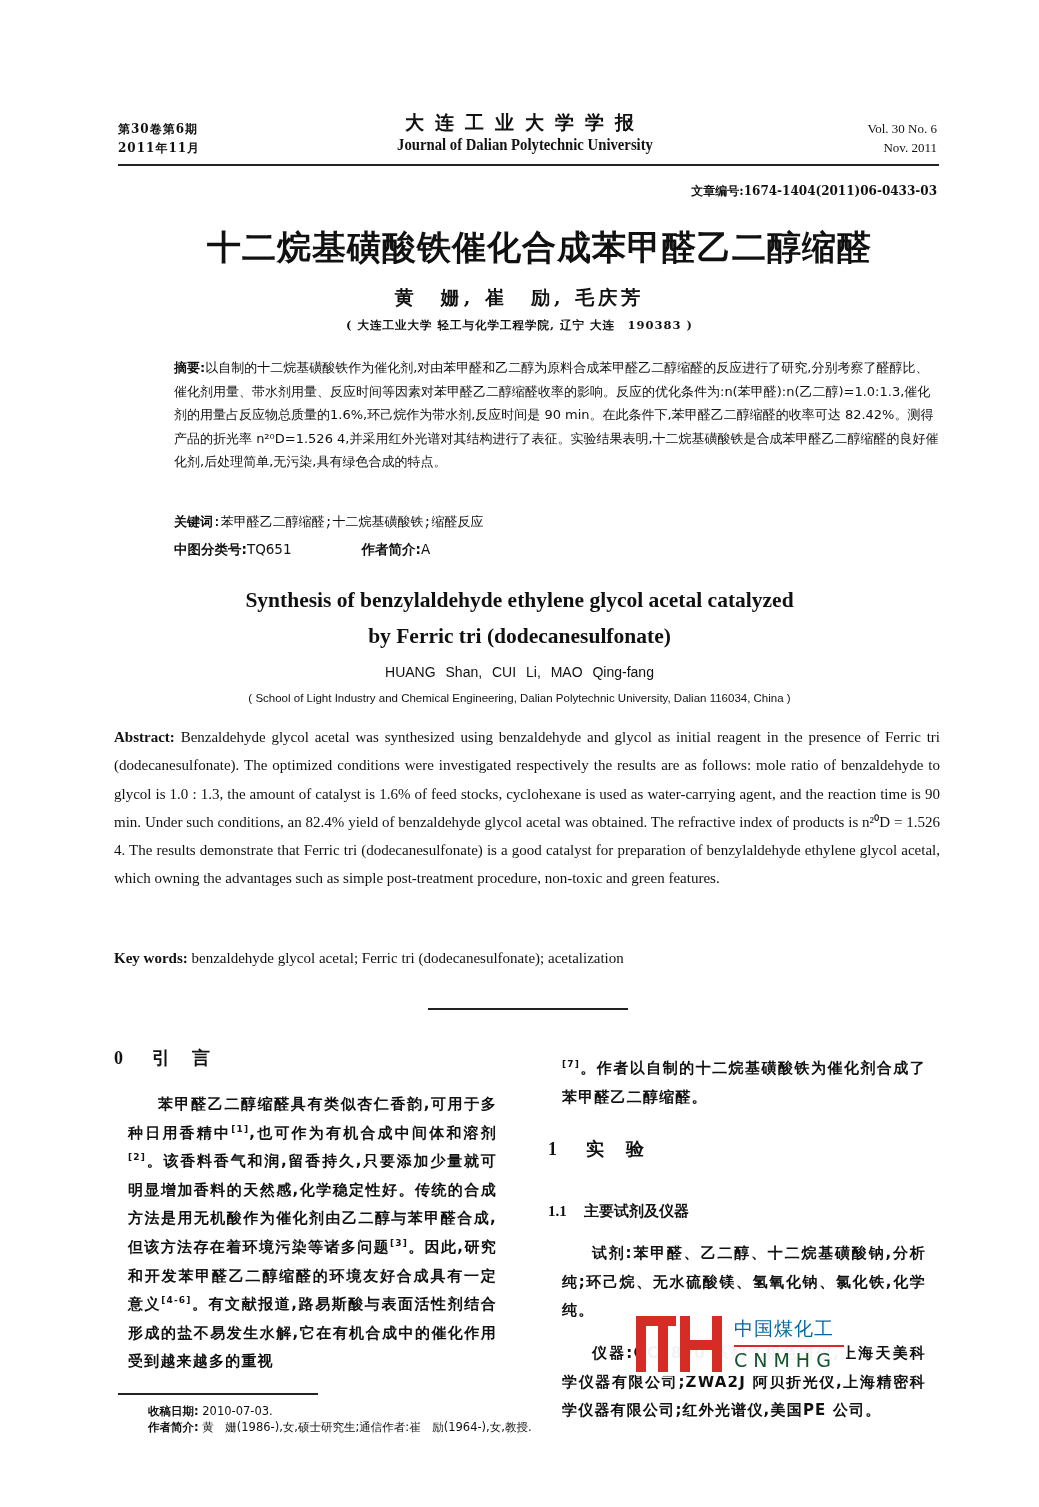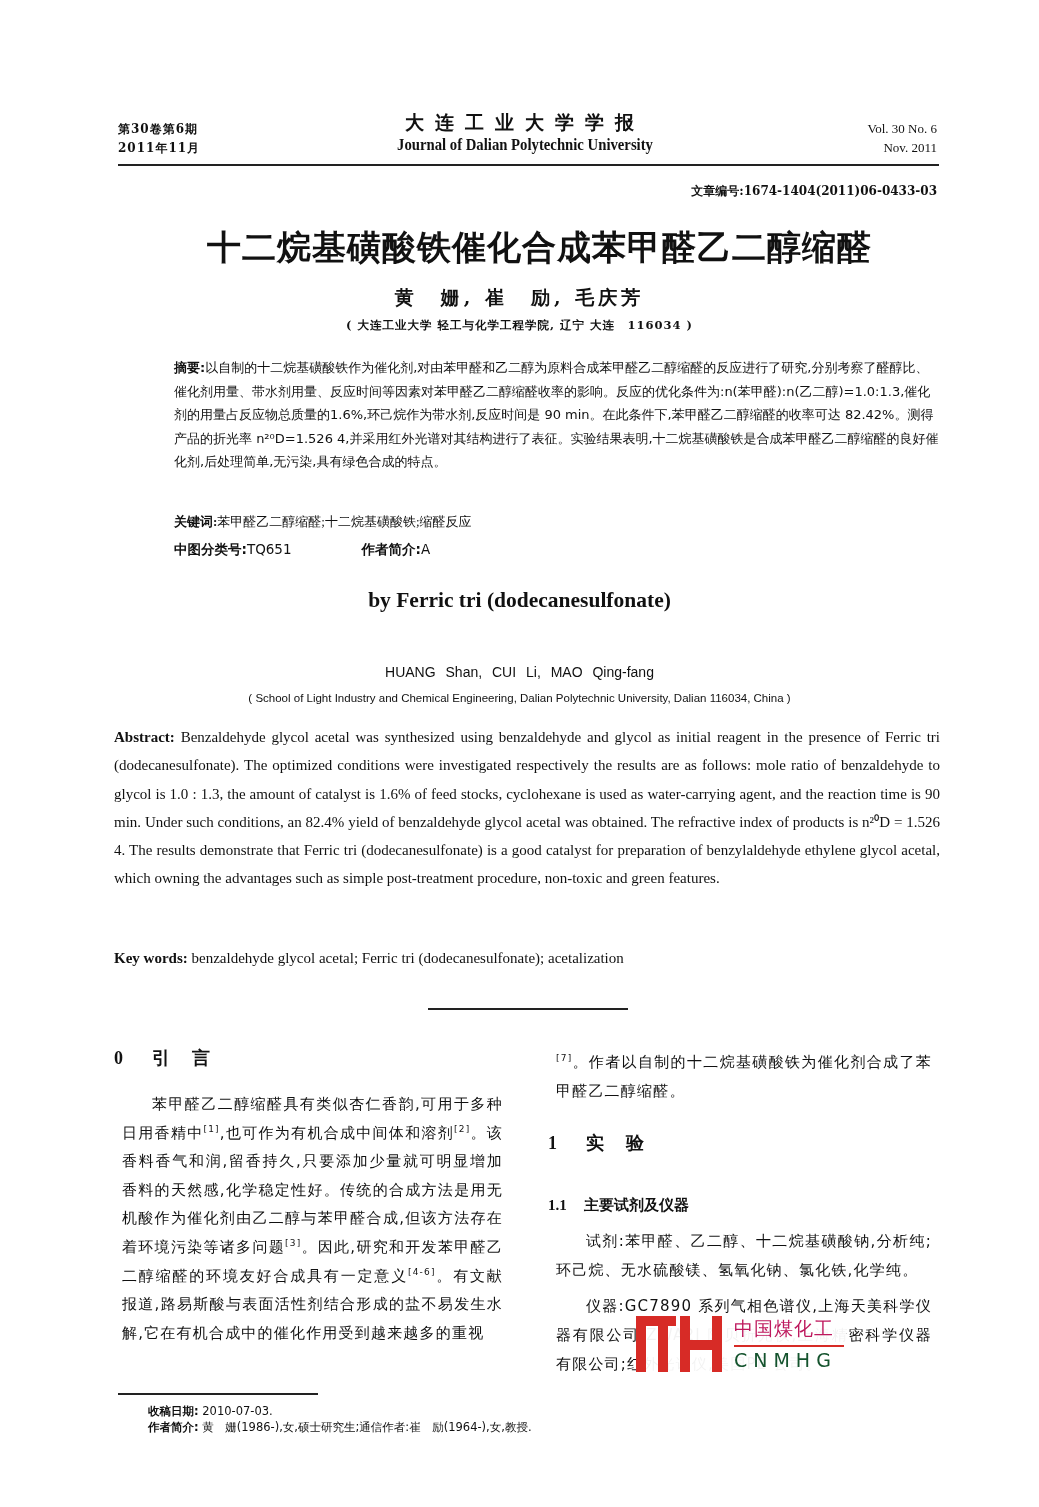--- a/index.html
+++ b/index.html
@@ -13,44 +13,44 @@
   .hdr-center .cn { font-size: 19px; font-weight: bold; letter-spacing: 11px; line-height: 24px; }
   .hdr-center .en { font-family: "Liberation Serif", serif; font-size: 16px; font-weight: bold; line-height: 22px; transform: scaleX(0.92); }
   .hdr-right { right: 102px; top: 119px; text-align: right; font-family: "Liberation Serif", serif; font-size: 13px; line-height: 19px; }
   .hdr-rule { left: 118px; top: 164px; width: 821px; height: 2px; background: #222; }
   .article-no { right: 102px; top: 183px; font-size: 12px; font-weight: bold; }
   .title-cn { left: 0; width: 1039px; top: 224px; text-align: center; font-size: 34px; line-height: 46px; font-weight: bold; letter-spacing: 1px; padding-left: 20px; }
   .authors-cn { left: 0; width: 1039px; top: 284px; text-align: center; font-size: 19px; font-weight: bold; letter-spacing: 4px; line-height: 26px; }
   .affil-cn { left: 0; width: 1039px; top: 318px; text-align: center; font-size: 11.5px; font-weight: bold; letter-spacing: 1px; }
   .abstract-cn { left: 174px; width: 765px; top: 356px; font-size: 13px; line-height: 23.6px; font-family: "DejaVu Sans", sans-serif; }
   .abstract-cn b { font-weight: bold; }
-  .kw-cn { left: 174px; top: 513px; font-size: 13px; font-family: Liberation Serif, serif; }
+  .kw-cn { left: 174px; top: 513px; font-size: 13px; font-family: Liberation Mono, monospace; }
   .cls-cn { left: 174px; top: 541px; font-size: 13.5px; font-family: "DejaVu Sans", sans-serif; }
   .cls-cn .gap { display: inline-block; width: 70px; }
   .title-en { left: 0; width: 1039px; top: 582px; text-align: center; font-family: "Liberation Serif", serif; font-weight: bold; font-size: 21.5px; line-height: 36px; }
   .authors-en { left: 0; width: 1039px; top: 664px; text-align: center; font-family: "Liberation Sans", sans-serif; font-size: 14px; word-spacing: 6px; }
   .affil-en { left: 0; width: 1039px; top: 692px; text-align: center; font-family: "Liberation Sans", sans-serif; font-size: 11.5px; }
   .abstract-en { left: 114px; width: 826px; top: 723px; font-family: "Liberation Serif", serif; font-size: 15px; line-height: 28.3px; text-align: justify; }
   .kw-en { left: 114px; top: 950px; font-family: "Liberation Serif", serif; font-size: 15px; }
   .mid-rule { left: 428px; top: 1008px; width: 200px; height: 1.5px; background: #222; }
   .col-left { left: 114px; width: 397px; top: 1040px; }
   .col-right { left: 548px; width: 392px; top: 1040px; }
   .sec-h { font-size: 18px; font-weight: bold; line-height: 36px; }
   .sec-h .num { display: inline-block; width: 38px; font-family: "Liberation Serif", serif; }
   .sec-h .ttl { letter-spacing: 22px; }
   .sub-h { font-size: 15px; font-weight: bold; line-height: 28px; margin-top: 30px; }
   .sub-h .num { display: inline-block; width: 36px; font-family: "Liberation Serif", serif; }
-  .para { font-family: "DejaVu Sans", sans-serif; font-size: 15px; line-height: 28.6px; text-align: justify; letter-spacing: 1.2px; margin: 8px; }
+  .para { font-family: "DejaVu Sans", sans-serif; font-size: 15px; line-height: 28.6px; text-align: justify; letter-spacing: 1.2px; margin: 14px; font-weight: bold; }
   .indent { text-indent: 2em; }
   .foot-rule { left: 118px; top: 1393px; width: 200px; height: 1.5px; background: #222; }
   .footnotes { left: 148px; top: 1403px; font-size: 11.5px; line-height: 16px; font-family: "DejaVu Sans", sans-serif; }
   .footnotes b { font-weight: bold; }
   .logo { left: 636px; top: 1314px; width: 210px; height: 62px; background: rgba(255,255,255,0.95); }
   .logo-mark { position: absolute; left: 0; top: 2px; width: 90px; height: 56px; }
-  .logo-cn { position: absolute; left: 98px; top: 2px; font-family: "DejaVu Sans", sans-serif; font-size: 19px; color: #be185d; letter-spacing: 1px; }
+  .logo-cn { position: absolute; left: 98px; top: 2px; font-family: "DejaVu Sans", sans-serif; font-size: 19px; color: #0369a1; letter-spacing: 1px; }
   .logo-line { position: absolute; left: 98px; top: 31px; width: 110px; height: 2px; background: #d72b26; }
   .logo-en { position: absolute; left: 98px; top: 35px; font-family: "DejaVu Sans", sans-serif; font-size: 19px; color: #14532d; letter-spacing: 6px; }
   sup { font-size: 9px; line-height: 0; }
 </style>
 </head>
 <body>
 
 <div class="abs hdr-left">
   <div>第30卷第6期</div>
   <div>2011年11月</div>
@@ -61,33 +61,34 @@
 </div>
 <div class="abs hdr-right">
   <div>Vol. 30 No. 6</div>
   <div>Nov. 2011</div>
 </div>
 <div class="abs hdr-rule"></div>
 <div class="abs article-no">文章编号:1674-1404(2011)06-0433-03</div>
 
 <div class="abs title-cn">十二烷基磺酸铁催化合成苯甲醛乙二醇缩醛</div>
 <div class="abs authors-cn">黄　姗, 崔　励, 毛庆芳</div>
-<div class="abs affil-cn">( 大连工业大学 轻工与化学工程学院, 辽宁 大连　116034 )</div>
+<div class="abs affil-cn">( 大连工业大学 轻工与化学工程学院, 辽宁 大连　190383 )</div>
 
 <div class="abs abstract-cn">
   <b>摘要:</b><span>以自制的十二烷基磺酸铁作为催化剂,对由苯甲醛和乙二醇为原料合成苯甲醛乙二醇缩醛的反应进行了研究,分别考察了醛醇比、催化剂用量、带水剂用量、反应时间等因素对苯甲醛乙二醇缩醛收率的影响。反应的优化条件为:n(苯甲醛):n(乙二醇)=1.0:1.3,催化剂的用量占反应物总质量的1.6%,环己烷作为带水剂,反应时间是 90 min。在此条件下,苯甲醛乙二醇缩醛的收率可达 82.42%。测得产品的折光率 n²⁰D=1.526 4,并采用红外光谱对其结构进行了表征。实验结果表明,十二烷基磺酸铁是合成苯甲醛乙二醇缩醛的良好催化剂,后处理简单,无污染,具有绿色合成的特点。</span>
 </div>
 <div class="abs kw-cn">
   <b>关键词:</b><span>苯甲醛乙二醇缩醛;十二烷基磺酸铁;缩醛反应</span>
 </div>
 <div class="abs cls-cn">
   <b>中图分类号:</b><span>TQ651</span><span class="gap"></span><b>作者简介:</b><span>A</span>
 </div>
 
 <div class="abs title-en">
+  <div>Synthesis of benzylaldehyde ethylene glycol acetal catalyzed</div>
   <div>by Ferric tri (dodecanesulfonate)</div>
 </div>
 <div class="abs authors-en">HUANG Shan,  CUI Li,  MAO Qing-fang</div>
 <div class="abs affil-en">( School of Light Industry and Chemical Engineering, Dalian Polytechnic University, Dalian 116034, China )</div>
 
 <div class="abs abstract-en">
   <b>Abstract:</b><span> Benzaldehyde glycol acetal was synthesized using benzaldehyde and glycol as initial reagent in the presence of Ferric tri (dodecanesulfonate). The optimized conditions were investigated respectively the results are as follows: mole ratio of benzaldehyde to glycol is 1.0 : 1.3, the amount of catalyst is 1.6% of feed stocks, cyclohexane is used as water-carrying agent, and the reaction time is 90 min. Under such conditions, an 82.4% yield of benzaldehyde glycol acetal was obtained. The refractive index of products is n²⁰D = 1.526 4. The results demonstrate that Ferric tri (dodecanesulfonate) is a good catalyst for preparation of benzylaldehyde ethylene glycol acetal, which owning the advantages such as simple post-treatment procedure, non-toxic and green features.</span>
 </div>
 <div class="abs kw-en">
   <b>Key words:</b><span> benzaldehyde glycol acetal; Ferric tri (dodecanesulfonate); acetalization</span>

